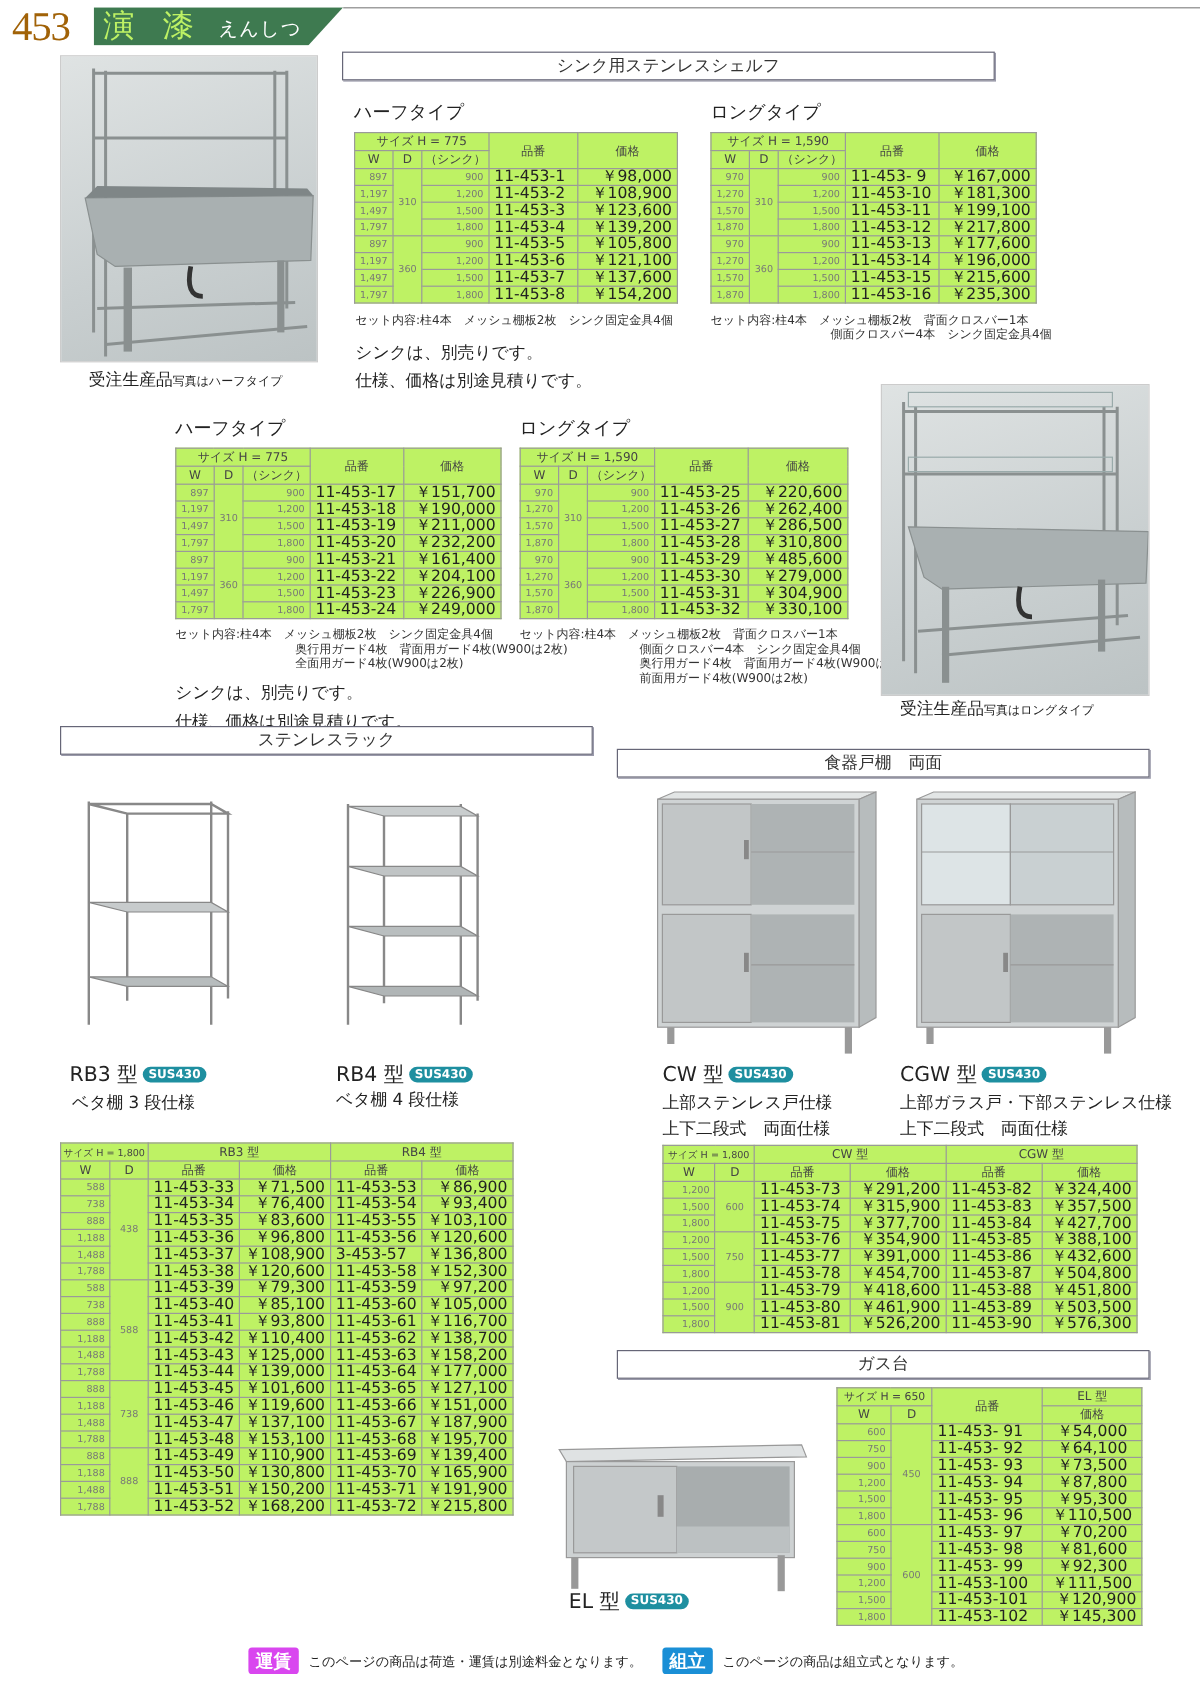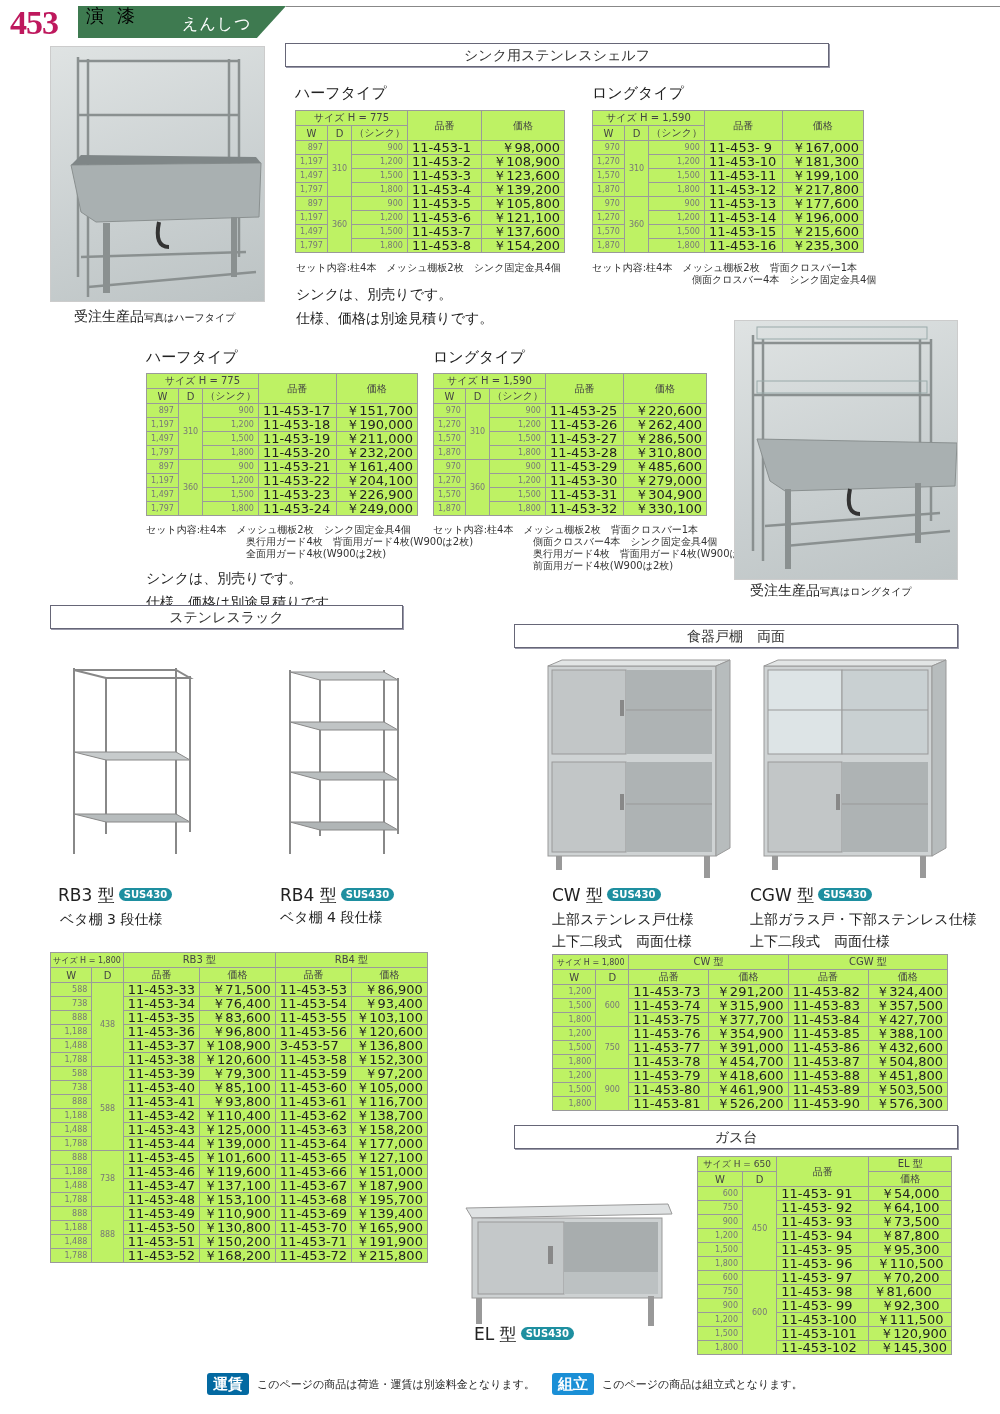--- a/index.html
+++ b/index.html
@@ -1,20 +1,20 @@
 <!DOCTYPE html>
 <html><head>
 <meta charset="utf-8">
 <style>
 *{box-sizing:border-box;margin:0;padding:0}
 body{width:1000px;height:1414px;background:#fff;font-family:"DejaVu Sans",sans-serif;color:#222;position:relative;overflow:hidden}
 .abs{position:absolute}
-.pagenum{left:10px;top:4px;font-family:"Liberation Serif",serif;font-weight:bold;font-size:34px;color:#be185d;letter-spacing:-1px}
+.pagenum{left:10px;top:4px;font-family:"Liberation Serif",serif;font-weight:normal;font-size:34px;color:#a16207;letter-spacing:-1px}
 .banner{left:78px;top:6px;height:32px;width:208px;background:#3e7a50;clip-path:polygon(0 0,100% 0,86% 100%,0 100%)}
-.banner span{color:#000000;font-family:Liberation Sans, sans-serif;font-size:18px;position:absolute;left:8px;top:-2px;letter-spacing:4px}
+.banner span{color:#bef264;font-family:Liberation Mono, monospace;font-size:26px;position:absolute;left:8px;top:-2px;letter-spacing:4px}
 .banner small{font-size:16px;letter-spacing:1px;position:absolute;left:104px;top:8px;color:#fff;font-family:"DejaVu Sans",sans-serif}
 .topline{left:286px;top:6px;width:714px;height:1px;background:#888}
 .section-title{border:1px solid #667;background:#fff;text-align:center;font-size:14px;color:#333;height:24px;line-height:22px;box-shadow:1px 1px 0 #99a}
 .photo{background:linear-gradient(160deg,#dfe3e3,#c9cfd0 60%,#bcc3c4);border:1px solid #ccc;overflow:hidden}
 .caption{font-size:14px;color:#222}
 .caption small{font-size:10px;}
 .subhead{font-size:15px;color:#222}
 table{border-collapse:collapse;background:#bef264}
 td,th{border:1px solid #9a9a9a;font-weight:normal;white-space:nowrap}
 .t th{font-size:10px;color:#444;height:13px;text-align:center;padding:0 2px}
@@ -387,21 +387,21 @@
     <polygon points="22,118 222,122 220,165 50,170 35,160" fill="#a9b0b1" stroke="#8a9090"></polygon>
     <rect x="50" y="168" width="6" height="80" fill="#8a9090"></rect>
     <rect x="180" y="162" width="6" height="60" fill="#8a9090"></rect>
     <path d="M115,168 q-5,25 10,25" stroke="#333" stroke-width="4" fill="none"></path>
   </svg>
 </div>
 <div class="abs caption" style="left:750px;top:582px">
   <span>受注生産品</span><small>写真はロングタイプ</small>
 </div>
 
-<div class="abs section-title" style="left:50px;top:605px;width:353px">ステンレスラック</div>
+<div class="abs section-title" style="left:50px;top:605px;width:444px">ステンレスラック</div>
 
 <div class="abs" style="left:66px;top:664px;width:130px;height:196px">
   <svg width="130" height="196" viewBox="0 0 130 196">
     <g stroke="#888" stroke-width="2" fill="none">
       <line x1="8" y1="4" x2="8" y2="190"></line>
         <line x1="40" y1="14" x2="40" y2="170"></line>
       <line x1="110" y1="4" x2="110" y2="190"></line>
         <line x1="124" y1="12" x2="124" y2="168"></line>
       <polygon points="8,6 110,6 124,14 40,14"></polygon>
     </g>
@@ -798,21 +798,21 @@
         </tr>
         <tr>
           <td class="w">600</td>
           <td class="d" rowspan="6">600</td>
           <td class="c">11-453- 97</td>
           <td class="p" style="text-align:center">￥70,200</td>
         </tr>
         <tr>
           <td class="w">750</td>
           <td class="c">11-453- 98</td>
-          <td class="p" style="text-align:left">￥81,600</td>
+          <td class="p" style="text-align:center">￥81,600</td>
         </tr>
         <tr>
           <td class="w">900</td>
           <td class="c">11-453- 99</td>
           <td class="p" style="text-align:center">￥92,300</td>
         </tr>
         <tr>
           <td class="w">1,200</td>
           <td class="c">11-453-100</td>
           <td class="p" style="text-align:center">￥111,500</td>
@@ -825,19 +825,19 @@
         <tr>
           <td class="w">1,800</td>
           <td class="c">11-453-102</td>
           <td class="p" style="text-align:right">￥145,300</td>
         </tr>
       </tbody>
     </table>
 </div>
 
 <div class="abs" style="left:207px;top:1373px;display:flex;align-items:center">
-  <span class="badge" style="background:#0369a1">運賃</span>
+  <span class="badge" style="background:#d946ef">運賃</span>
   <span class="footnote">このページの商品は荷造・運賃は別途料金となります。</span>
 </div>
 <div class="abs" style="left:552px;top:1373px;display:flex;align-items:center">
   <span class="badge" style="background:#1a8fd6">組立</span>
   <span class="footnote">このページの商品は組立式となります。</span>
 </div>
 
 </body></html>

